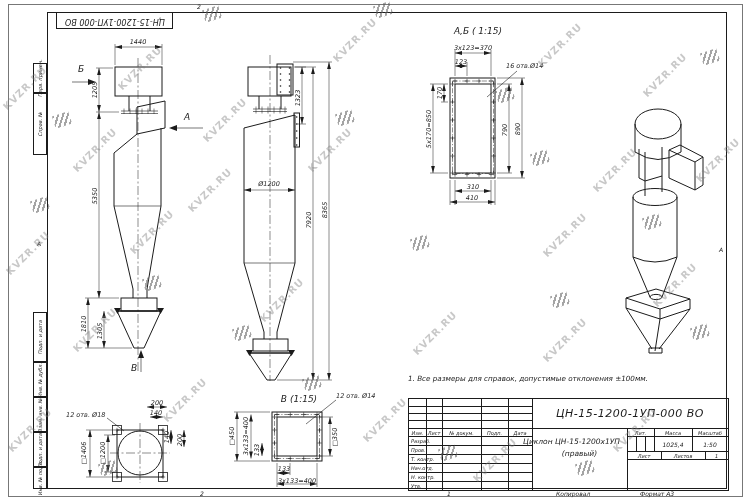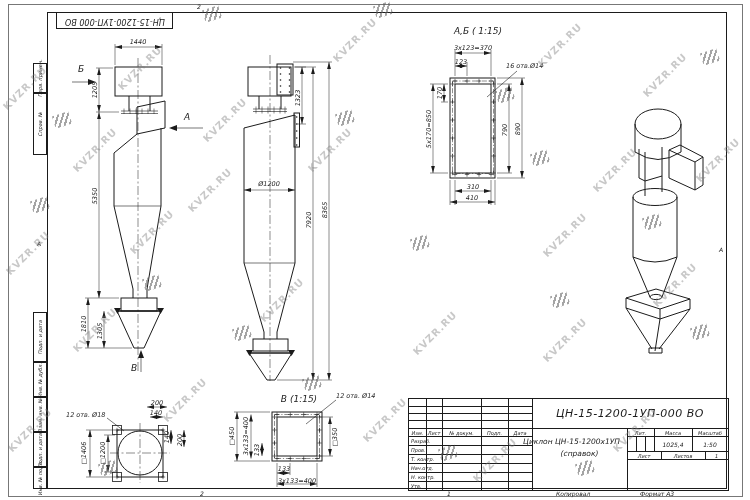--- a/index.html
+++ b/index.html
@@ -410,20 +410,21 @@
       <line x1="148" y1="108.5" x2="148" y2="114" stroke="#1b1b1b" stroke-width="0.5"></line>
       <line x1="154" y1="108.5" x2="154" y2="114" stroke="#1b1b1b" stroke-width="0.5"></line>
       <line x1="256" y1="106.5" x2="256" y2="113.5" stroke="#1b1b1b" stroke-width="0.5"></line>
       <line x1="262" y1="106.5" x2="262" y2="113.5" stroke="#1b1b1b" stroke-width="0.5"></line>
       <line x1="268" y1="106.5" x2="268" y2="113.5" stroke="#1b1b1b" stroke-width="0.5"></line>
       <line x1="274" y1="106.5" x2="274" y2="113.5" stroke="#1b1b1b" stroke-width="0.5"></line>
       <line x1="280" y1="106.5" x2="280" y2="113.5" stroke="#1b1b1b" stroke-width="0.5"></line>
       <line x1="285" y1="106.5" x2="285" y2="113.5" stroke="#1b1b1b" stroke-width="0.5"></line>
     </svg>
 
+  <div class="abs note" style="left:408px;top:374px">1. Все размеры для справок, допустимые отклонения ±100мм.</div>
 
   <div class="abs" id="tb">
 
     <div class="ln" style="left:17px;top:0;width:1px;height:91px"></div>
     <div class="ln" style="left:33px;top:0;width:1px;height:91px"></div>
     <div class="ln" style="left:72px;top:0;width:1px;height:91px"></div>
     <div class="ln" style="left:99px;top:0;width:1px;height:91px"></div>
     <div class="ln" style="left:123px;top:0;width:1.3px;height:91px"></div>
     <div class="ln" style="left:218px;top:29px;width:1.3px;height:62px"></div>
     <div class="ln" style="left:227px;top:37px;width:1px;height:15px"></div>
@@ -453,21 +454,21 @@
     <div class="cell cc" style="left:72px;top:30.5px;width:27px">Подп.</div>
     <div class="cell cc" style="left:99px;top:30.5px;width:24px">Дата</div>
     <div class="cell" style="left:2px;top:39px">Разраб.</div>
     <div class="cell" style="left:2px;top:48px">Пров.</div>
     <div class="cell" style="left:2px;top:57px">Т. контр.</div>
     <div class="cell" style="left:2px;top:66px">Нач.отд.</div>
     <div class="cell" style="left:2px;top:75px">Н. контр.</div>
     <div class="cell" style="left:2px;top:84px">Утв.</div>
     <div class="cell cc" style="left:123px;top:8px;width:196px;font:italic 11px 'DejaVu Sans',sans-serif;letter-spacing:.5px">ЦН-15-1200-1УП-000 ВО</div>
     <div class="cell cc" style="left:107px;top:38px;width:111px;font:italic 7.5px 'DejaVu Sans',sans-serif">Циклон ЦН-15-1200х1УП</div>
-    <div class="cell cc" style="left:123px;top:50px;width:95px;font:italic 7.5px 'DejaVu Sans',sans-serif">(справок)</div>
+    <div class="cell cc" style="left:123px;top:50px;width:95px;font:italic 7.5px 'DejaVu Sans',sans-serif">(правый)</div>
     <div class="cell cc" style="left:218px;top:30.5px;width:27px">Лит.</div>
     <div class="cell cc" style="left:245px;top:30.5px;width:38px">Масса</div>
     <div class="cell cc" style="left:283px;top:30.5px;width:36px">Масштаб</div>
     <div class="cell cc" style="left:245px;top:42px;width:38px;font-size:6px">1025,4</div>
     <div class="cell cc" style="left:283px;top:42px;width:36px;font-size:6px">1:50</div>
     <div class="cell cc" style="left:218px;top:53.5px;width:34px">Лист</div>
     <div class="cell cc" style="left:252px;top:53.5px;width:44px">Листов</div>
     <div class="cell cc" style="left:296px;top:53.5px;width:23px">1</div>
   </div>
 

